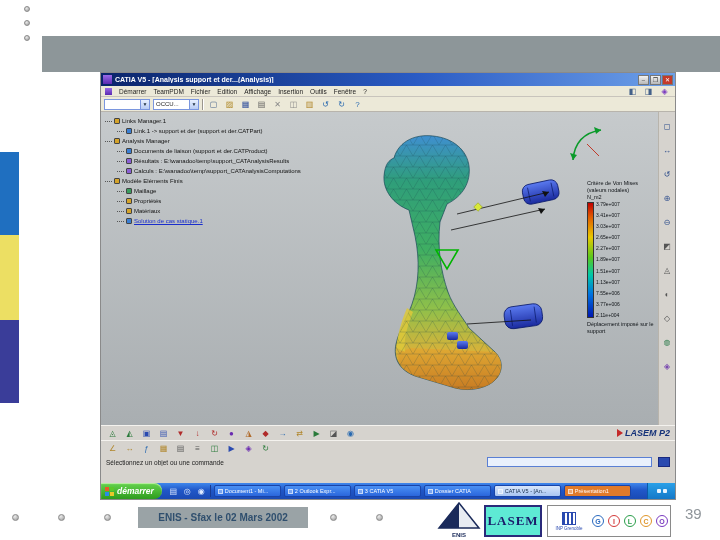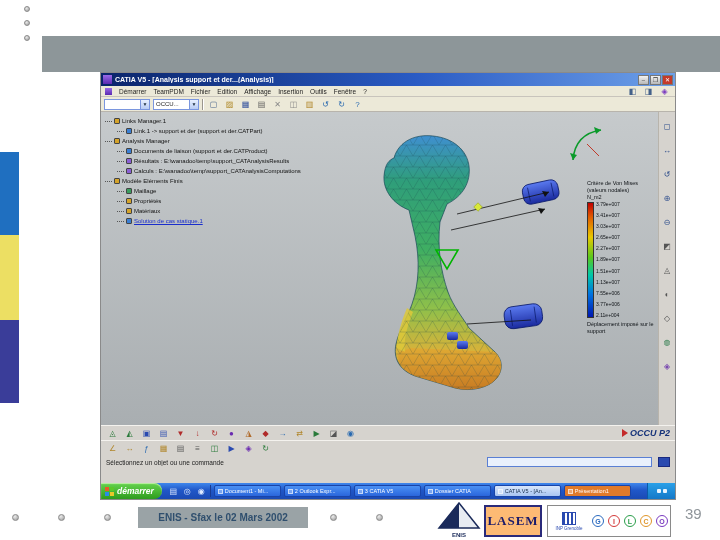--- a/index.html
+++ b/index.html
@@ -105,21 +105,21 @@
   .tray { margin-left:auto; height:16px; width:28px; background:linear-gradient(#2aa0e8,#1478c8);
           border-left:1px solid #0a5aa8; display:flex; align-items:center; justify-content:center; gap:2px; }
   .tray i { width:4px; height:4px; background:#e8f4ff; border-radius:1px; }
 
   
   .footer-box { position:absolute; left:138px; top:507px; width:170px; height:21px;
                 background:#9aa3a6; display:flex; align-items:center; justify-content:center;
                 color:#2f4f6e; font-size:10px; font-weight:bold; }
   .enis-logo { position:absolute; left:436px; top:502px; width:46px; height:37px; text-align:center; }
   .enis-cap { font-size:6px; font-weight:bold; color:#1a2a5a; margin-top:-2px; }
-  .lasem-box { position:absolute; left:484px; top:505px; width:58px; height:32px; background:#fdba74;
+  .lasem-box { position:absolute; left:484px; top:505px; width:58px; height:32px; background:#5eead4;
                border:2px solid #2a2a7a; display:flex; align-items:center; justify-content:center;
                font-family:"Liberation Serif",serif; font-weight:bold; font-size:13px;
                letter-spacing:1px; color:#1a1a6a; }
   .inp-box { position:absolute; left:547px; top:505px; width:124px; height:32px; background:#fff;
              border:1px solid #8a8a8a; display:flex; align-items:center; gap:6px; padding:2px 4px; }
   .inp-emblem-wrap { display:flex; flex-direction:column; align-items:center; width:34px; flex:none; }
   .inp-emblem { width:14px; height:13px;
                 background:repeating-linear-gradient(90deg,#2a4ab0 0 2px,#fff 2px 4px); border:1px solid #2a4ab0; }
   .inp-cap { font-size:4.5px; color:#2a4ab0; margin-top:1px; white-space:nowrap; }
   .gilco { display:flex; gap:4px; }
@@ -375,21 +375,21 @@
           <span class="bicon" style="color: rgb(176, 106, 42);">◮</span>
           <span class="bicon" style="color: rgb(176, 42, 42);">◆</span>
           <span class="bicon" style="color: rgb(42, 106, 176);">→</span>
           <span class="bicon" style="color: rgb(176, 134, 42);">⇄</span>
           <span class="bicon" style="color: rgb(42, 122, 58);">▶</span>
           <span class="bicon" style="color: rgb(85, 85, 85);">◪</span>
           <span class="bicon" style="color: rgb(42, 106, 176);">◉</span>
         </span>
       <span class="catia-logo">
         <span class="catia-mark"></span>
-        <span>OCCU P2</span>
+        <span>LASEM P2</span>
       </span>
     </div>
 
     <div class="btoolbar row2">
 
     <span class="bicon" style="color: rgb(176, 134, 42);">∠</span>
         <span class="bicon" style="color: rgb(176, 134, 42);">↔</span>
         <span class="bicon" style="color: rgb(42, 106, 176);">ƒ</span>
         <span class="bicon" style="color: rgb(176, 134, 42);">▦</span>
         <span class="bicon" style="color: rgb(85, 85, 85);">▤</span>

